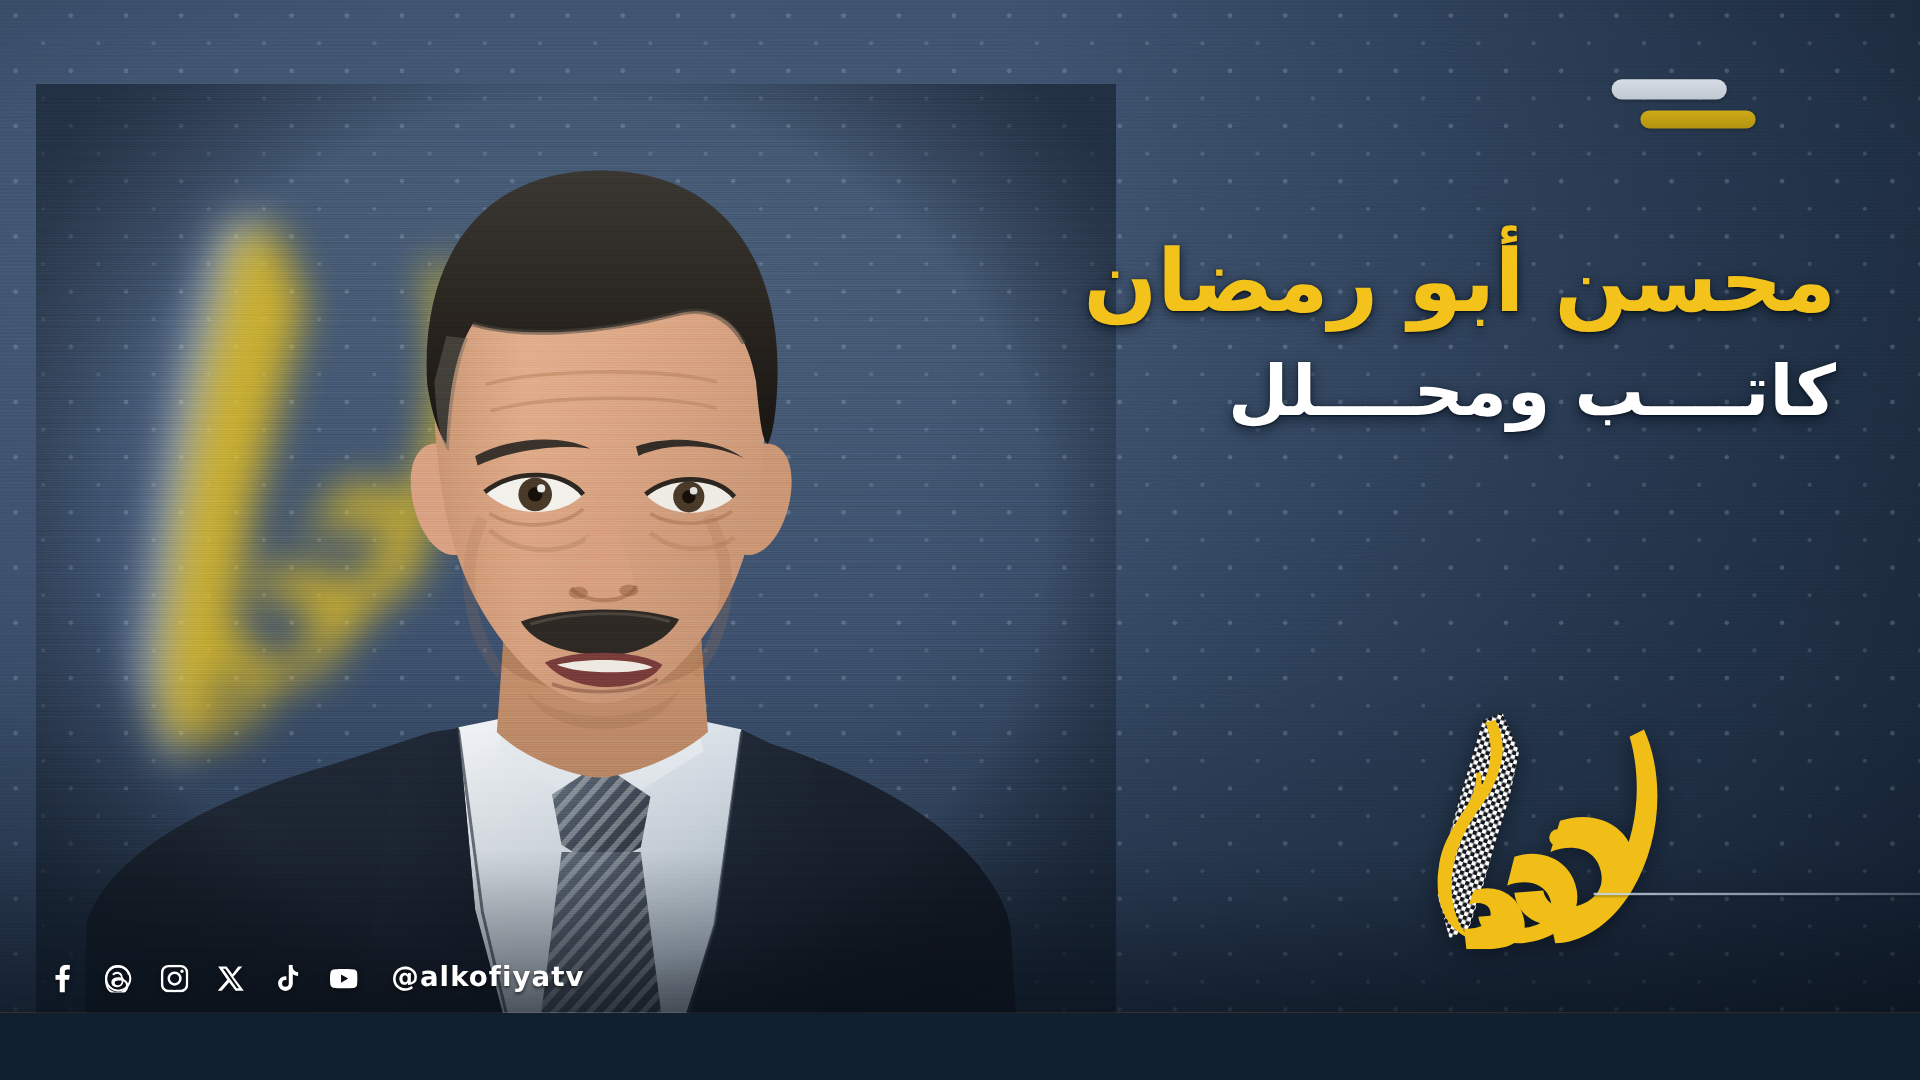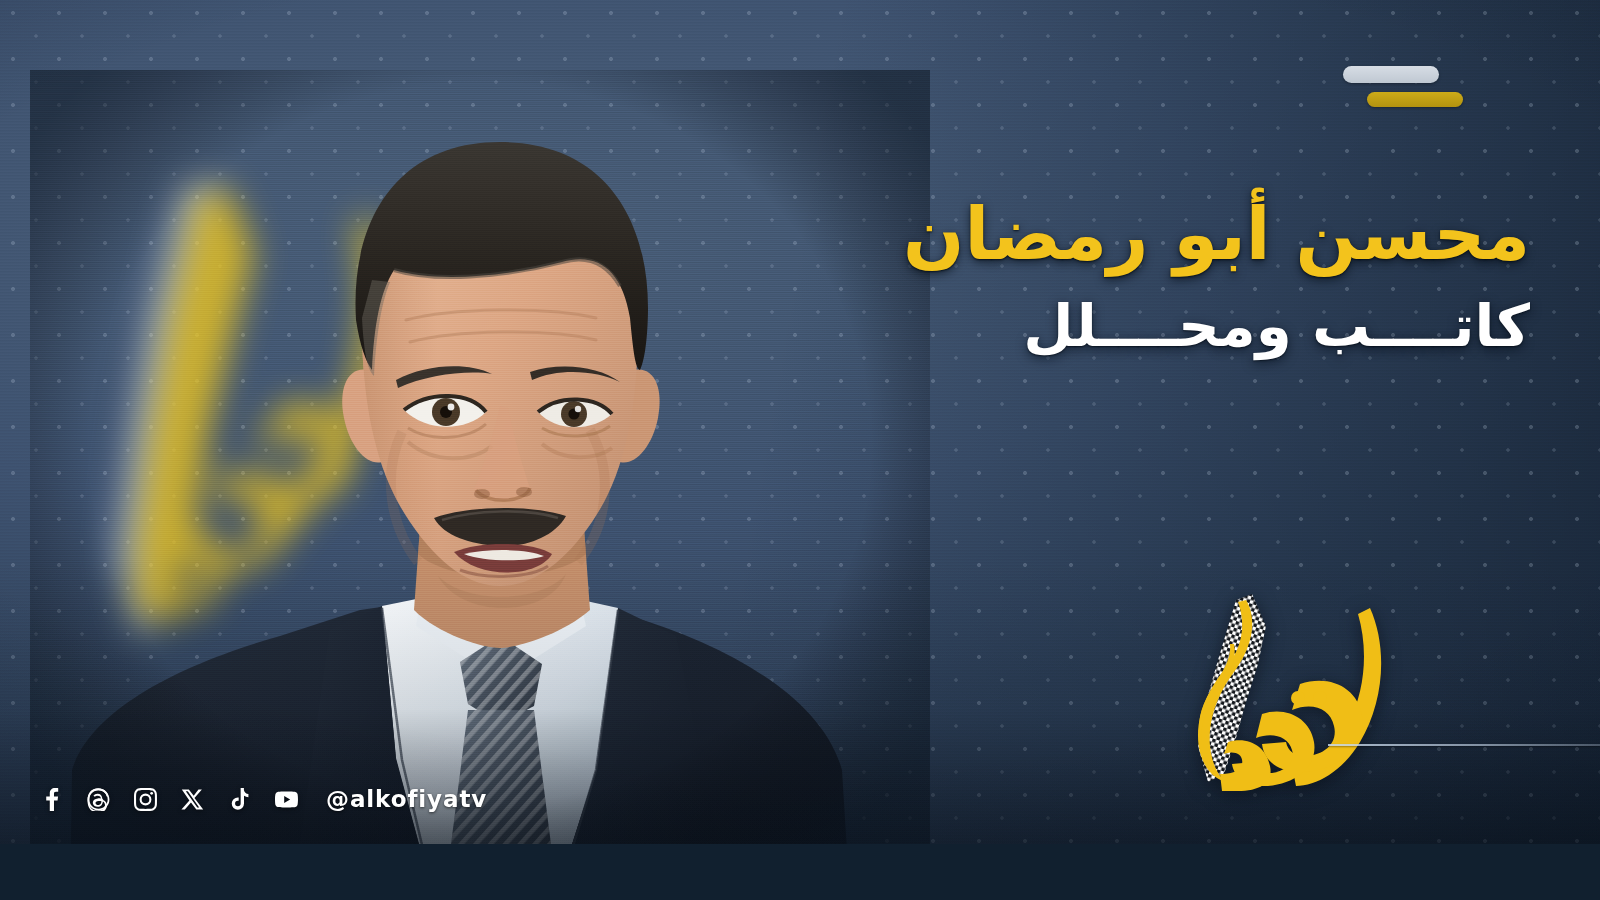--- a/index.html
+++ b/index.html
@@ -114,21 +114,21 @@
   .top-mark .bar{position:absolute;border-radius:9px;}
   .top-mark .bar-light{left:0;top:0;width:96px;height:17px;
     background:linear-gradient(180deg,#d7dde5,#bfc8d2);
     box-shadow:0 1px 3px rgba(0,0,0,.35);}
   .top-mark .bar-gold{left:24px;top:26px;width:96px;height:15px;
     background:linear-gradient(180deg,#cdab18,#b3930f);
     box-shadow:0 1px 3px rgba(0,0,0,.35);}
 
   
   .social-bar{
-    position:absolute;left:40px;bottom:32px;
+    position:absolute;left:40px;bottom:16px;
     display:flex;align-items:center;gap:24px;
   }
   .social-bar .ico{
     width:23px;height:23px;display:block;flex:0 0 auto;
     filter:drop-shadow(0 1px 2px rgba(0,0,0,.55));
   }
   .social-bar .ico svg{width:100%;height:100%;display:block;fill:#ffffff;}
   .social-handle{
     color:#ffffff;font-size:23px;font-weight:600;letter-spacing:.9px;
     margin-right:2px;margin-left:4px;white-space:nowrap;

